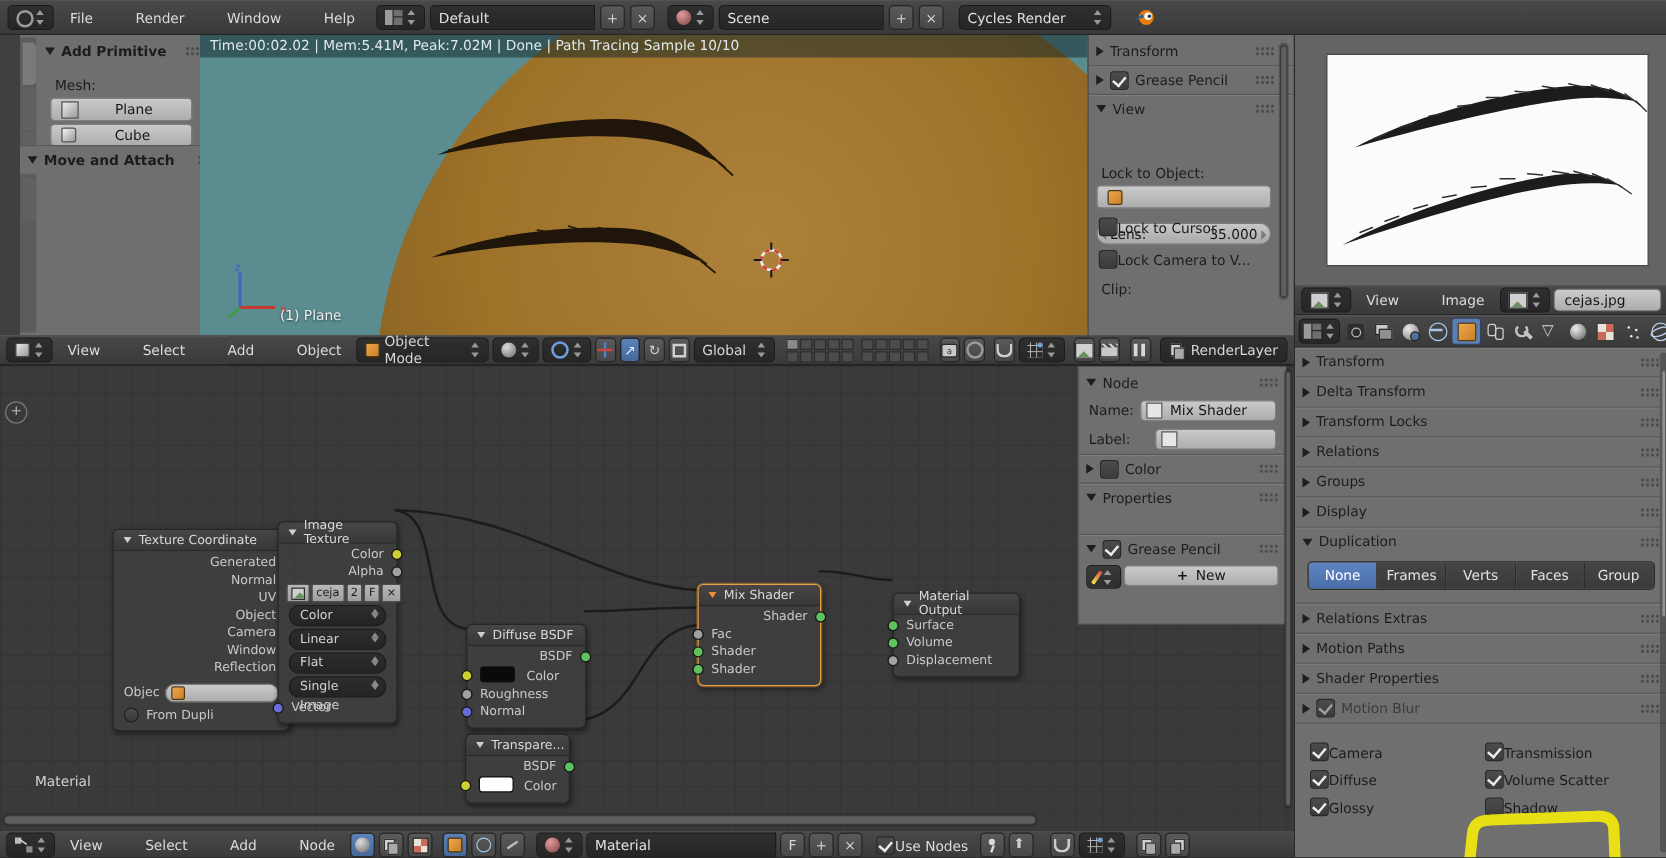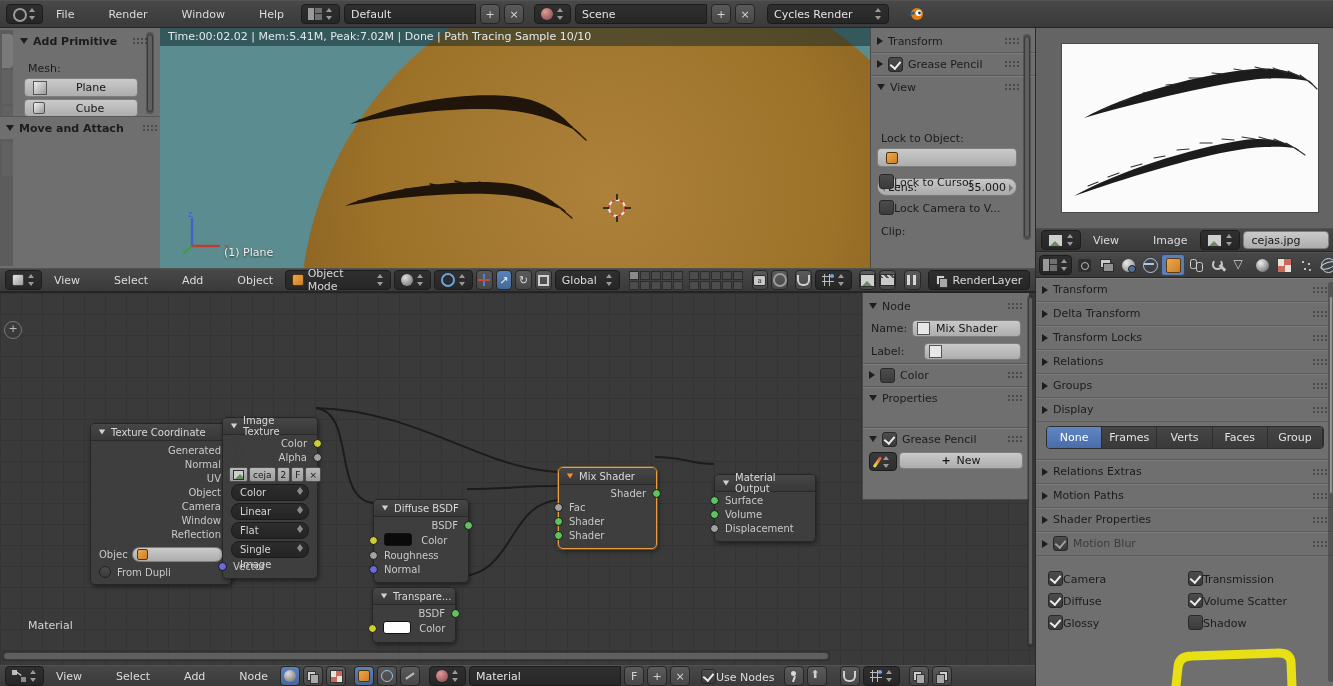--- a/index.html
+++ b/index.html
@@ -187,21 +187,21 @@
           <circle cx="10" cy="8" r="6" fill="#e87d0d"></circle>
           <circle cx="11.5" cy="7" r="3" fill="#fff"></circle>
           <circle cx="12.5" cy="7" r="1.4" fill="#1b3a57"></circle>
           <path d="M1,10 L7,5 L8,8 Z" fill="#2d5f8a"></path>
         </svg>
     </span>
   </div>
 
   <div class="abs" style="left:0;top:28px;width:1035px;height:264px;">
 
-    <div class="abs gray" style="left:0;top:0;width:160px;height:286px;border-right:6px solid #14b8a6;">
+    <div class="abs gray" style="left:16px;top:0;width:160px;height:286px;border-right:6px solid #14b8a6;">
       <div class="abs" style="left:0;top:2px;width:13px;height:236px;background:#5c5c5c;">
         <div class="abs" style="left:2px;top:4px;width:11px;height:34px;background:#7a7a7a;border-radius:0 4px 4px 0;"></div>
         <div class="abs" style="left:2px;top:40px;width:11px;height:34px;background:#616161;border-radius:0 4px 4px 0;"></div>
         <div class="abs" style="left:2px;top:76px;width:11px;height:34px;background:#616161;border-radius:0 4px 4px 0;"></div>
         <div class="abs" style="left:2px;top:112px;width:11px;height:34px;background:#616161;border-radius:0 4px 4px 0;"></div>
       </div>
       <div class="phead abs" style="left:14px;top:2px;width:128px;">
         <span class="tri d"></span>
         <b>Add Primitive</b>
         <span class="dots"></span>
@@ -553,20 +553,25 @@
             <span>Groups</span>
             <span class="dots"></span>
           </div>
 
           <div class="phead" style="height:23px;border-bottom:1px solid #5d5d5d;box-shadow:inset 0 1px 0 #7c7c7c;">
             <span class="tri r"></span>
             <span>Display</span>
             <span class="dots"></span>
           </div>
         </div>
+      <div class="phead" style="height:23px;box-shadow:inset 0 1px 0 #7c7c7c;">
+        <span class="tri d"></span>
+        <span>Duplication</span>
+        <span class="dots"></span>
+      </div>
       <div style="display:grid;grid-template-columns:repeat(5,1fr);margin:4px 10px 10px 10px;height:21px;border:1px solid #2d2d2d;border-radius:4px;overflow:hidden;">
 
           <span style="display:flex;align-items:center;justify-content:center;background:linear-gradient(#454545,#3a3a3a);color:#e2e2e2;border-right:1px solid #2d2d2d;font-size:11px;" class="dupbtn" data-active="true">
             <span>None</span>
           </span>
 
           <span style="display:flex;align-items:center;justify-content:center;background:linear-gradient(#454545,#3a3a3a);color:#e2e2e2;border-right:1px solid #2d2d2d;font-size:11px;" class="dupbtn" data-active="false">
             <span>Frames</span>
           </span>
 

